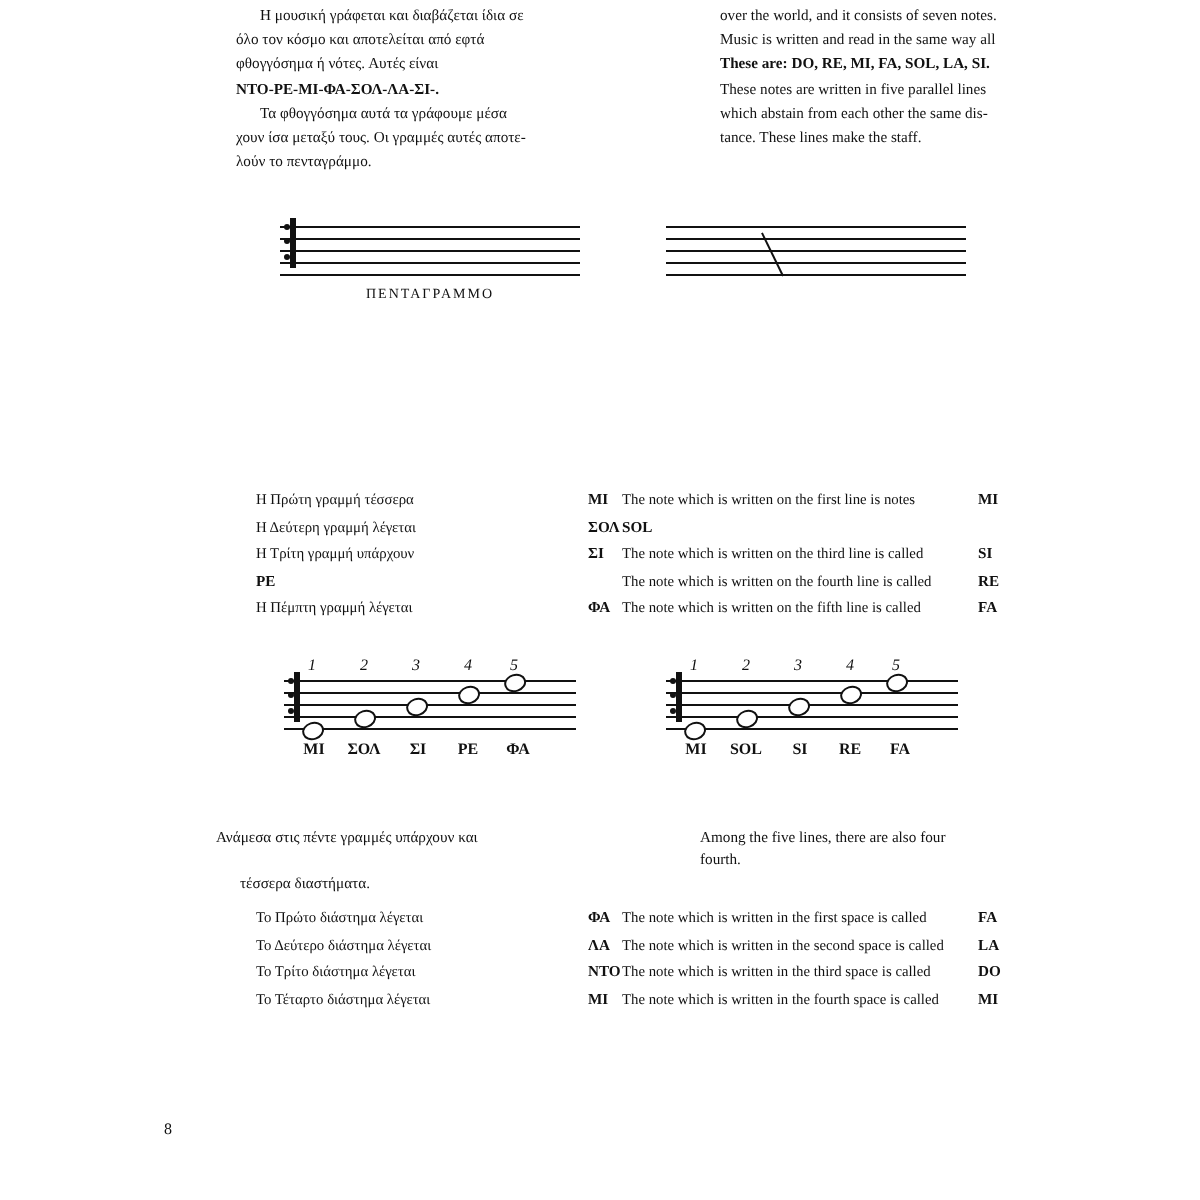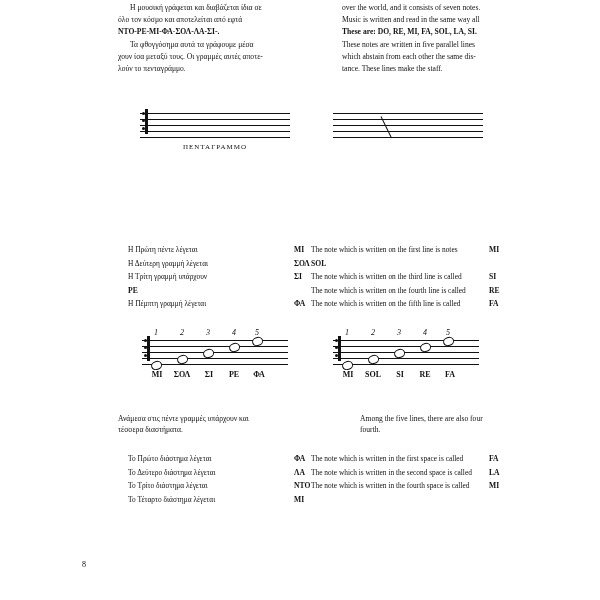--- a/index.html
+++ b/index.html
@@ -20,20 +20,21 @@
     inset: 0;
   }
 
   
   .cols {
     position: absolute;
     left: 118px;
     top: 0px;
     width: 466px;
     display: flex;
+    gap: 18px;
   }
   .col {
     width: 224px;
     font-size: 7.6px;
     line-height: 11.2px;
     text-align: justify;
   }
   .col p { margin: 0 0 1px 0; }
   .col p.indent { text-indent: 12px; }
   .bold { font-weight: bold; }
@@ -157,21 +158,21 @@
   }
   .labelrow span {
     position: absolute;
     top: 0;
     text-align: center;
   }
 
   
   .midcols {
     position: absolute;
-    left: 118px;
+    left: 108px;
     width: 466px;
     display: flex;
     gap: 18px;
     font-size: 7.6px;
     line-height: 11.5px;
   }
   .midcols .col { width: 224px; }
 
   .pagenum {
     position: absolute;
@@ -182,20 +183,21 @@
 </style>
 </head>
 <body>
 
 <div class="page">
 
   <div class="cols" style="top:2px;">
     <div class="col">
       <p class="indent">Η μουσική γράφεται και διαβάζεται ίδια σε</p>
       <p>όλο τον κόσμο και αποτελείται από εφτά</p>
+      <p>φθογγόσημα ή νότες. Αυτές είναι</p>
       <p class="bold">ΝΤΟ-ΡΕ-ΜΙ-ΦΑ-ΣΟΛ-ΛΑ-ΣΙ-.</p>
       <p class="indent">Τα φθογγόσημα αυτά τα γράφουμε μέσα</p>
       <p>χουν ίσα μεταξύ τους. Οι γραμμές αυτές αποτε-</p>
       <p>λούν το πενταγράμμο.</p>
     </div>
     <div class="col">
       <p>over the world, and it consists of seven notes.</p>
       <p>Music is written and read in the same way all</p>
       <p class="bold">These are: DO, RE, MI, FA, SOL, LA, SI.</p>
       <p>These notes are written in five parallel lines</p>
@@ -227,21 +229,21 @@
       <div class="line" style="top:6px;"></div>
       <div class="line" style="top:12px;"></div>
       <div class="line" style="top:18px;"></div>
       <div class="line" style="top:24px;"></div>
       <div class="diagline" style="left:58px; top:1px;"></div>
     </div>
   </div>
 
   <div class="deftable" style="left:128px; top:243px; width:200px;">
     <div class="row">
-      <div class="txt">Η Πρώτη πέντε λέγεται</div>
+      <div class="txt">Η Πρώτη γραμμή τέσσερα</div>
       <div class="ans">ΜΙ</div>
     </div>
     <div class="row">
       <div class="txt">Η Δεύτερη γραμμή λέγεται</div>
       <div class="ans">ΣΟΛ</div>
     </div>
     <div class="row">
       <div class="txt">Η Τρίτη γραμμή υπάρχουν</div>
       <div class="ans">ΣΙ</div>
     </div>
@@ -342,21 +344,21 @@
       <span style="left:28px; width:24px;">SOL</span>
       <span style="left:57px; width:20px;">SI</span>
       <span style="left:81px; width:22px;">RE</span>
       <span style="left:106px;width:22px;">FA</span>
     </div>
   </div>
 
   <div class="midcols" style="top:413px;">
     <div class="col">
       <p style="margin:0;">Ανάμεσα στις πέντε γραμμές υπάρχουν και</p>
-      <p style="margin:0;">τέσσερα διαστήματα.</p>
+      <p style="margin:12px;">τέσσερα διαστήματα.</p>
     </div>
     <div class="col">
       <p style="margin:0;">Among the five lines, there are also four</p>
       <p style="margin:0;">fourth.</p>
     </div>
   </div>
 
   <div class="deftable" style="left:128px; top:452px; width:200px;">
     <div class="row">
       <div class="txt">Το Πρώτο διάστημα λέγεται</div>
@@ -379,20 +381,24 @@
   <div class="deftable" style="left:311px; top:452px; width:212px;">
     <div class="row">
       <div class="txt">The note which is written in the first space is called</div>
       <div class="ans">FA</div>
     </div>
     <div class="row">
       <div class="txt">The note which is written in the second space is called</div>
       <div class="ans">LA</div>
     </div>
     <div class="row">
+      <div class="txt">The note which is written in the third space is called</div>
+      <div class="ans">DO</div>
+    </div>
+    <div class="row">
       <div class="txt">The note which is written in the fourth space is called</div>
       <div class="ans">MI</div>
     </div>
   </div>
 
   <div class="pagenum">8</div>
 
 </div>
 
 </body></html>

